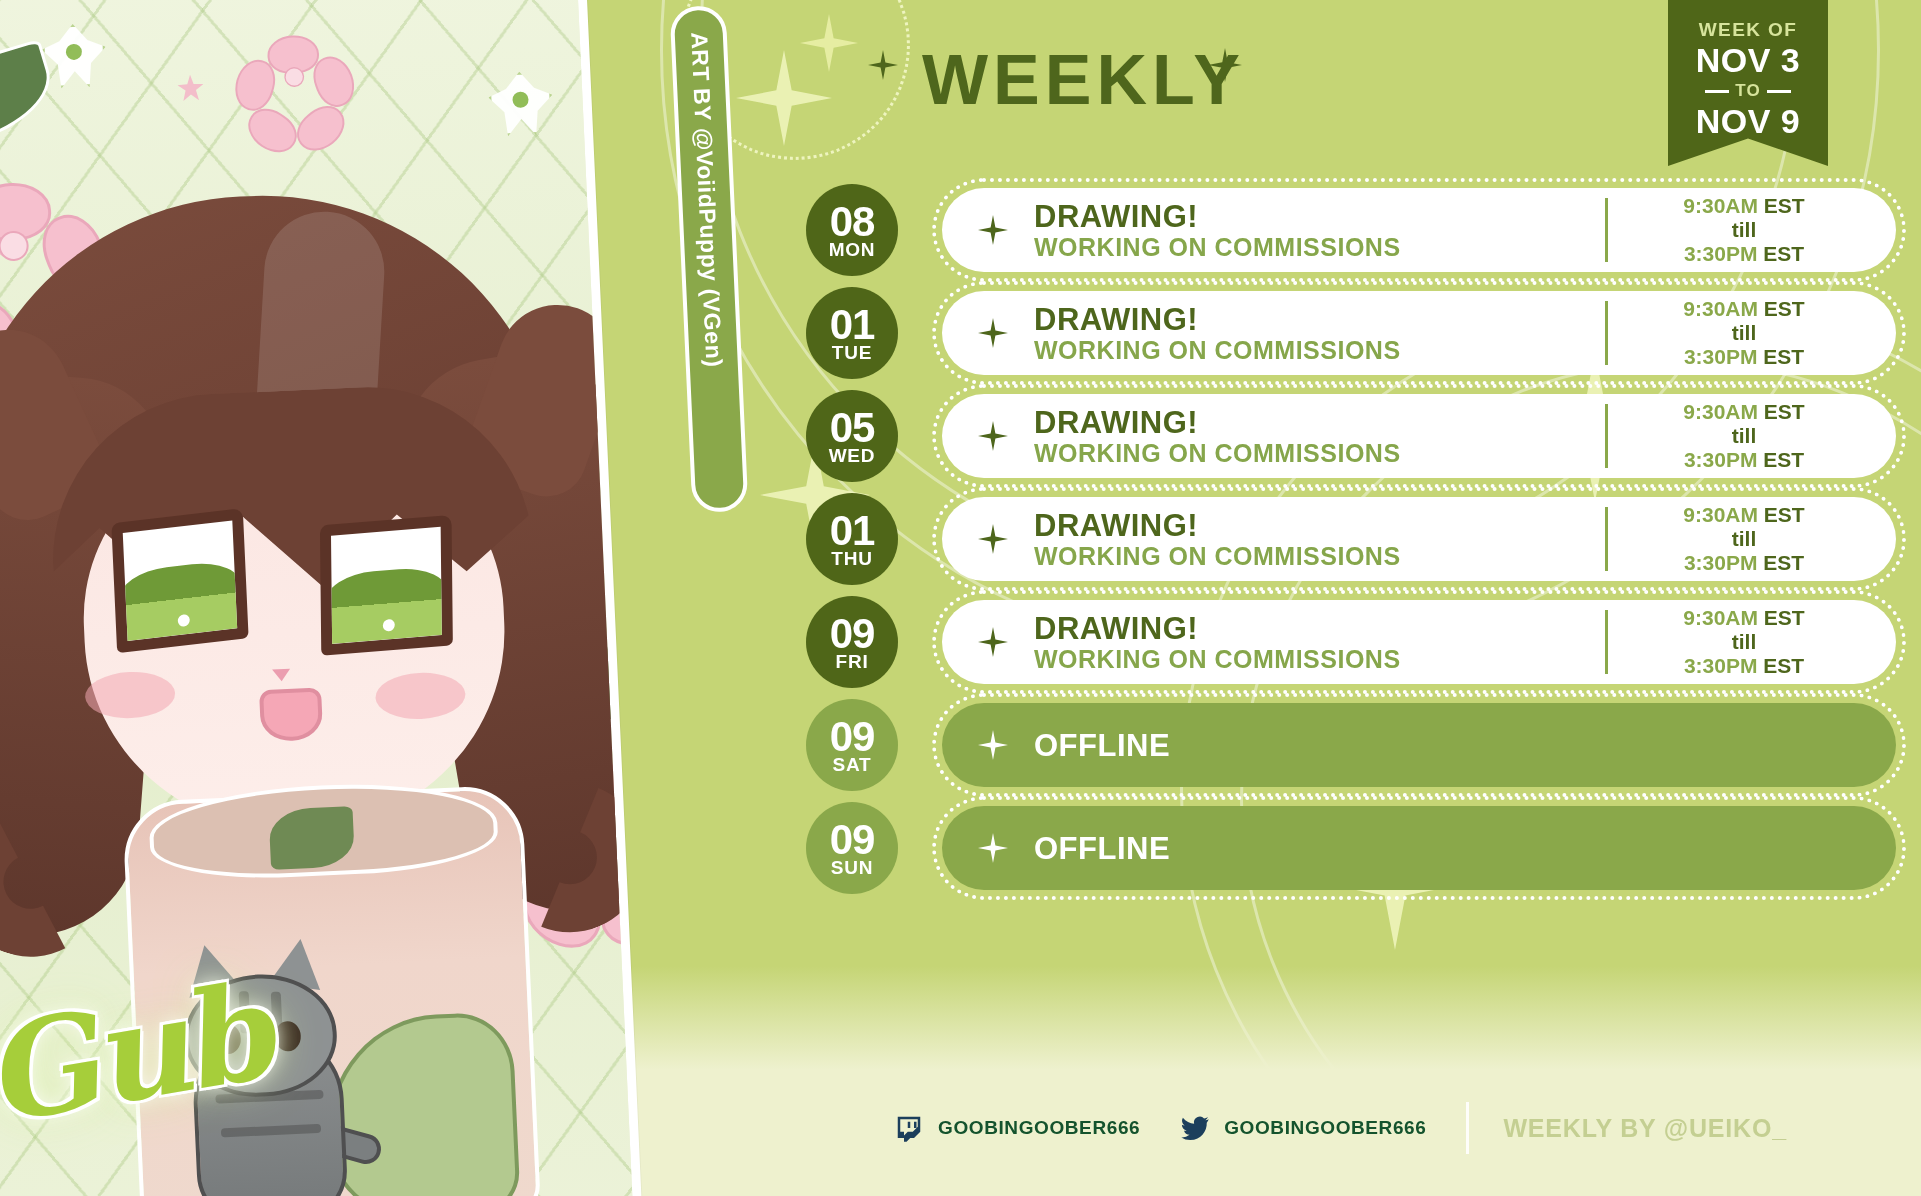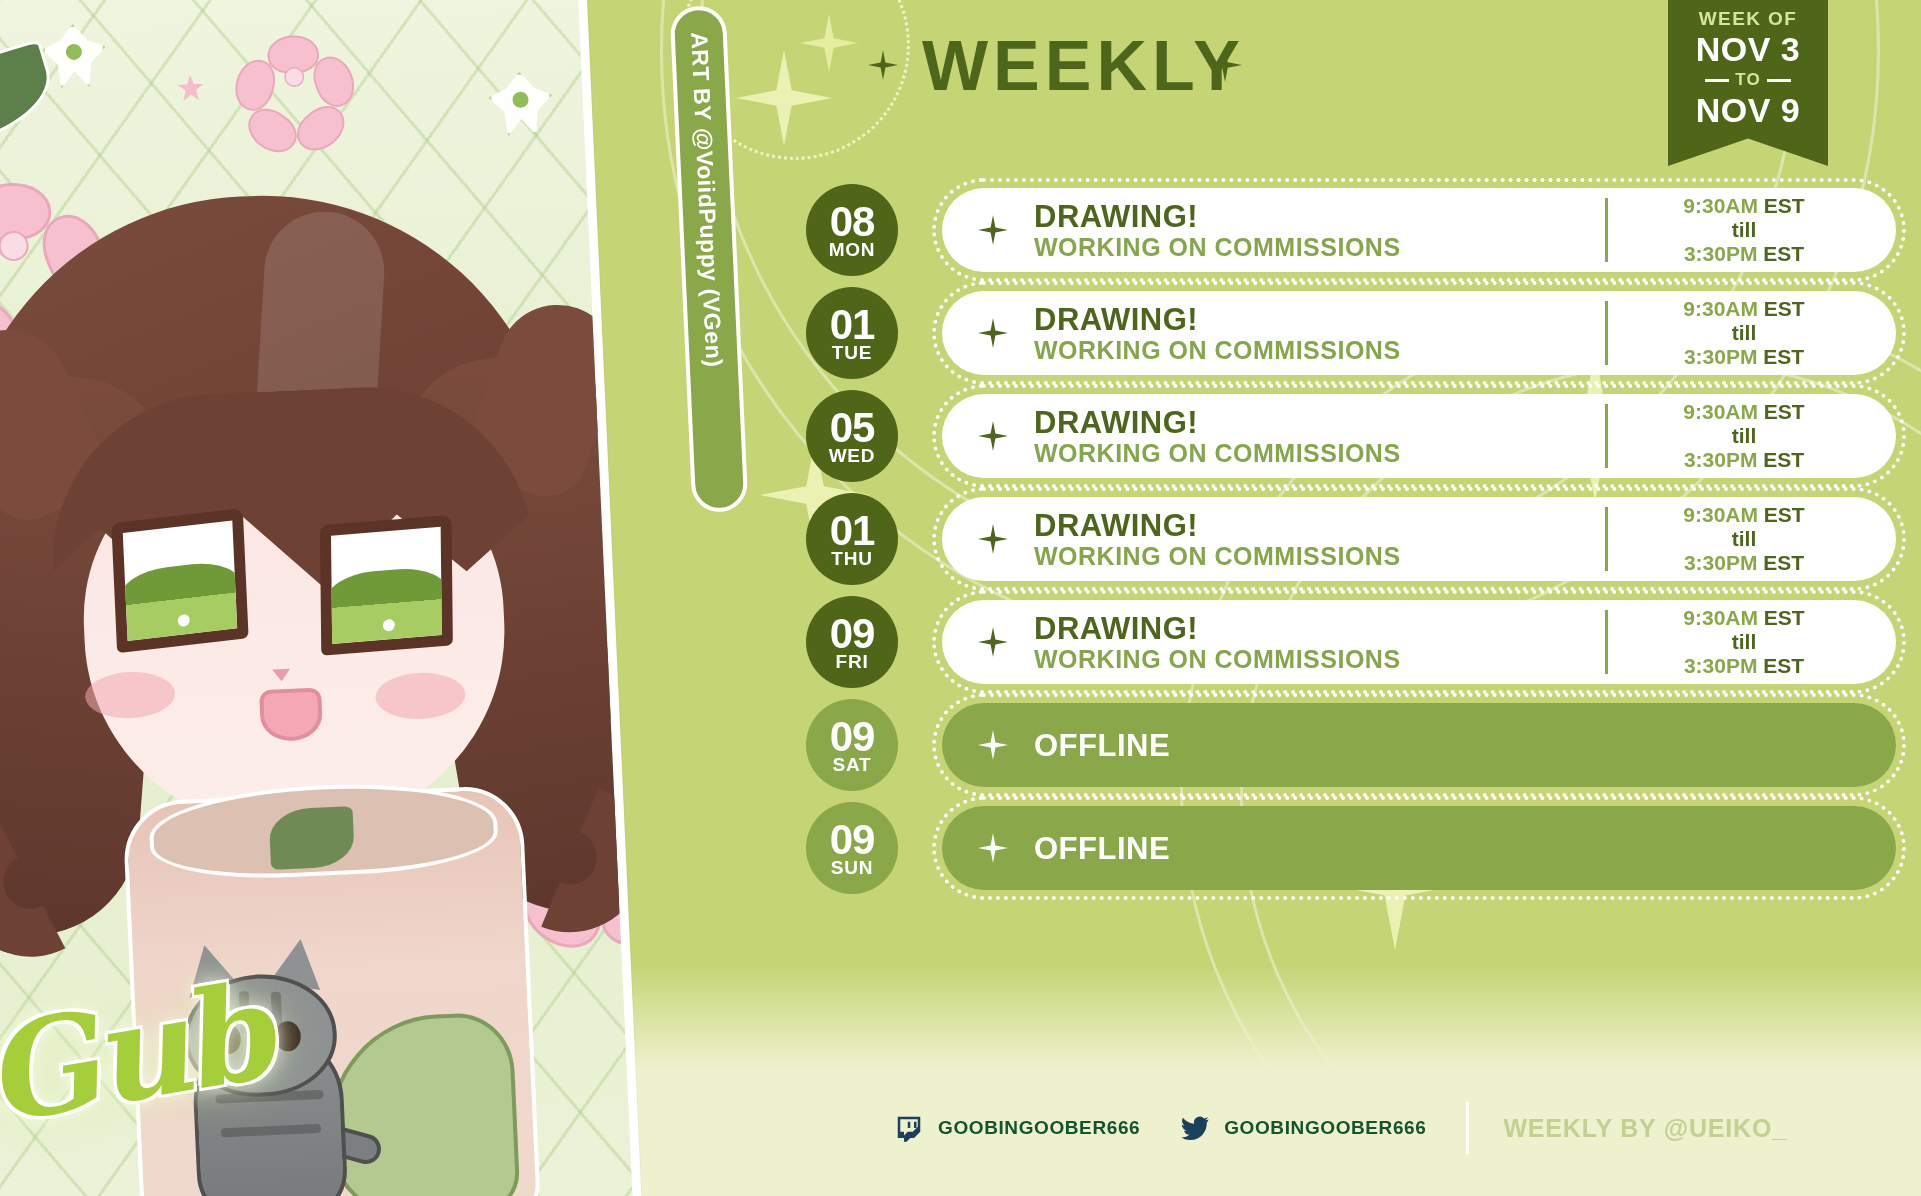--- a/index.html
+++ b/index.html
@@ -276,21 +276,21 @@
     transform-origin: left top;
     transform: rotate(90deg) translateY(-50%);
     white-space: nowrap;
     color: #fff;
     font-size: 23px; font-weight: 700; letter-spacing: .6px;
   }
 
   
   #header { position: absolute; left: 760px; top: 10px; width: 900px; height: 170px; }
   #title-weekly {
-    position: absolute; left: 162px; top: 16px;
+    position: absolute; left: 162px; top: 30px;
     font-size: 70px; font-weight: 700; color: #4e661c;
     letter-spacing: 5px;
   }
   #title-schedule {
     position: absolute; left: 12px; top: 66px;
     font-size: 104px; font-weight: 700;
     color: #ffffff; letter-spacing: 4px;
     -webkit-text-stroke: 7px #4e661c;
     paint-order: stroke fill;
   }
@@ -306,21 +306,21 @@
   #ribbon {
     position: absolute; left: 1668px; top: -6px;
     width: 160px; height: 172px;
     background: #4f6618;
     clip-path: polygon(0 0, 100% 0, 100% 100%, 50% 84%, 0 100%);
     text-align: center;
     padding-top: 14px;
     color: #ffffff;
   }
   #ribbon .wk {
-    font-size: 19px; font-weight: 700; letter-spacing: 1.4px; color: #d7e49c;
+    font-size: 19px; font-weight: 700; letter-spacing: 1.4px; color: #d7e49c; margin-top: 11px;
   }
   #ribbon .d1, #ribbon .d2 {
     font-size: 34px; font-weight: 700; letter-spacing: .5px; line-height: 38px;
   }
   #ribbon .torow {
     display: flex; align-items: center; justify-content: center; gap: 6px;
     margin: 2px 0 1px;
   }
   #ribbon .torow .ln { width: 24px; height: 3px; background: #ffffff; }
   #ribbon .torow .to { font-size: 17px; font-weight: 700; color: #d7e49c; letter-spacing: 1px; }

